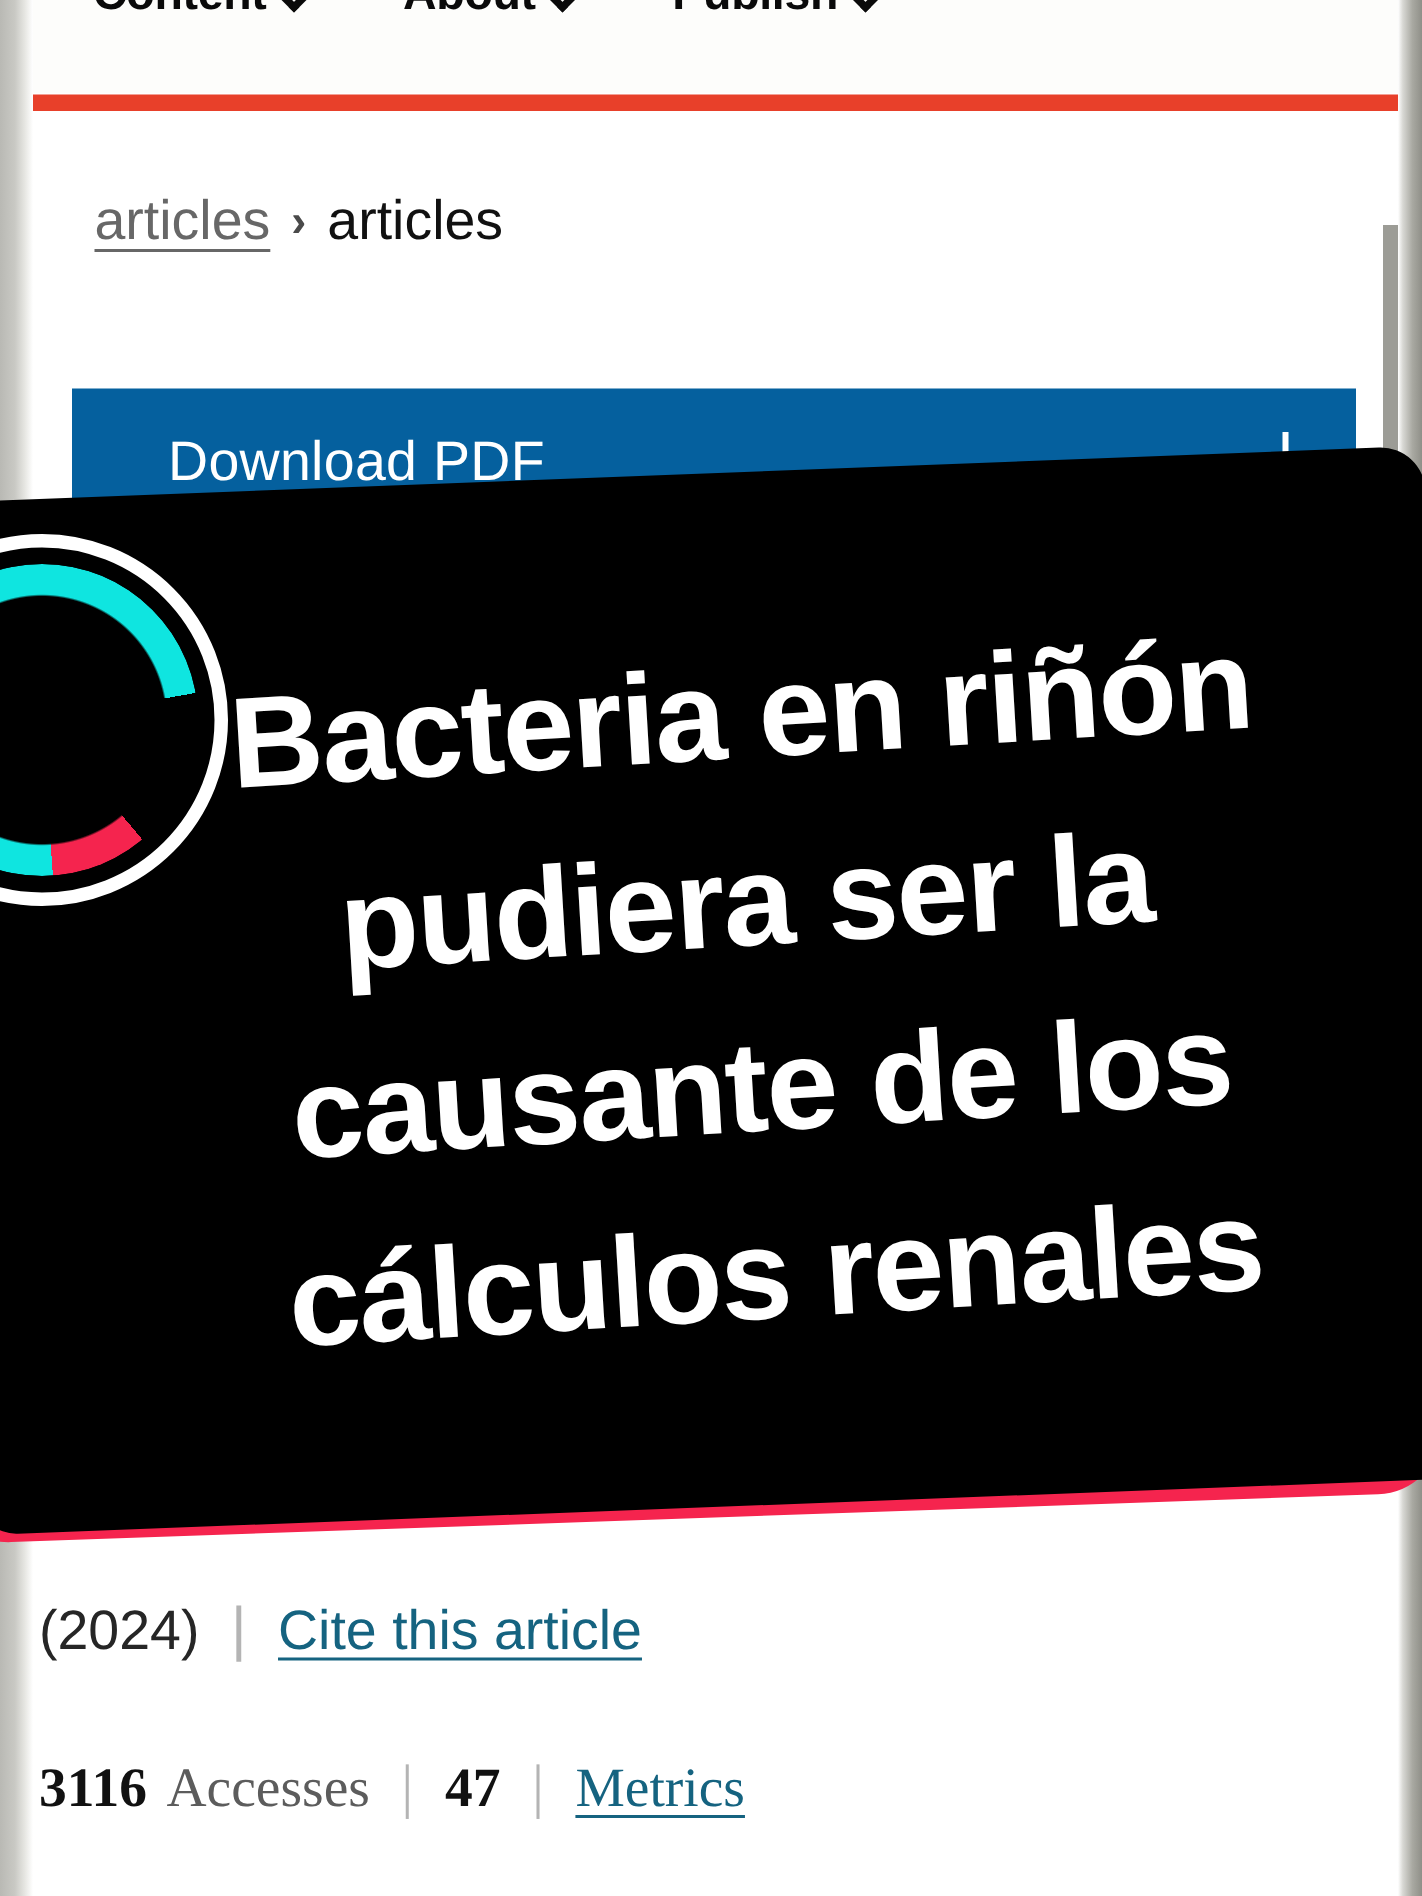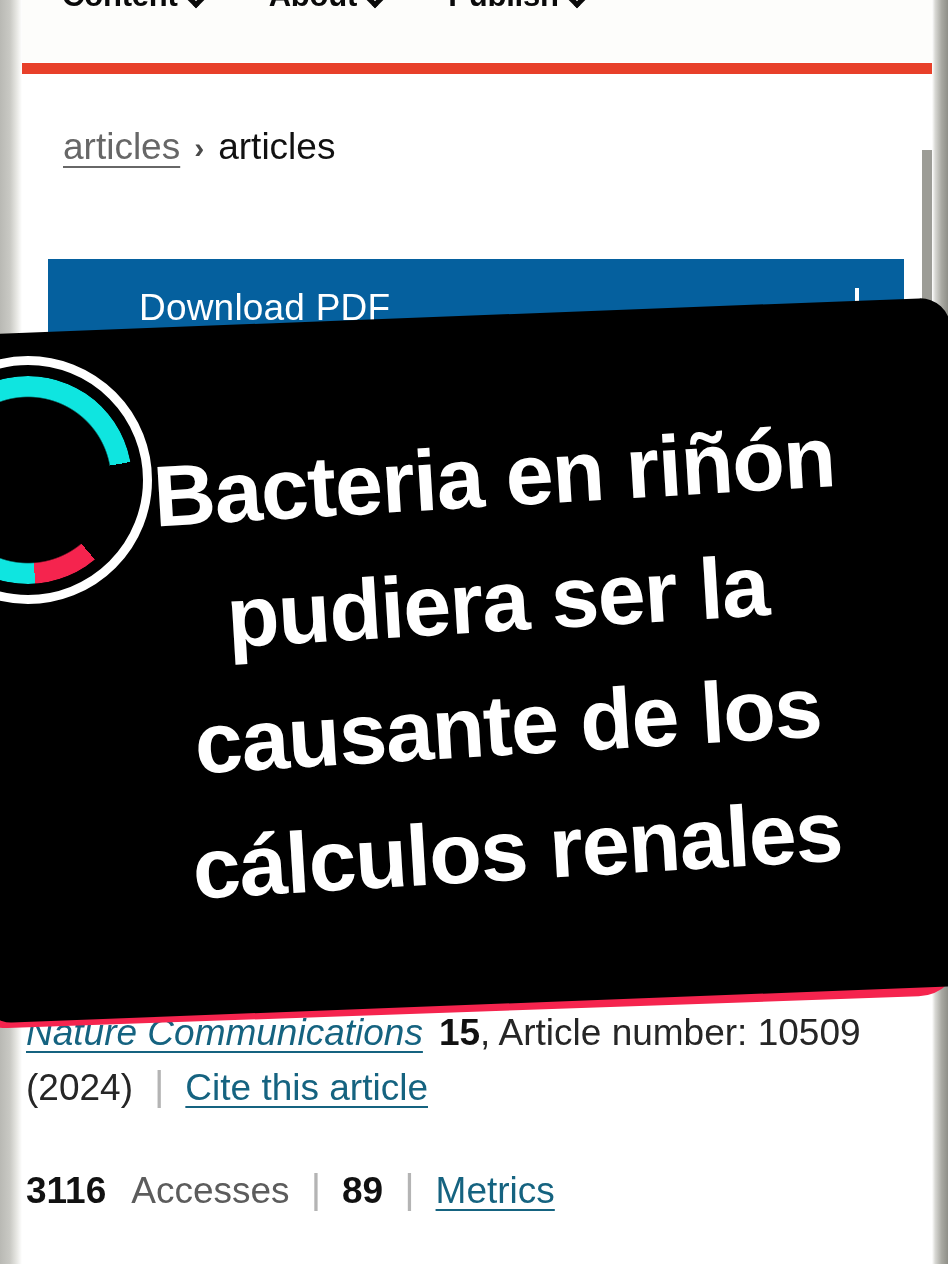--- a/index.html
+++ b/index.html
@@ -129,21 +129,21 @@
   
   .download-btn {
     position: absolute;
     left: 26px; top: 185px;
     width: 856px; height: 98px;
     background: #05609e;
     display: flex;
     align-items: center;
     justify-content: space-between;
     box-sizing: border-box;
-    padding: 0 30px 0 91px;
+    padding: 0 30px 0 64px;
   }
   .download-btn .label {
     color: #ffffff;
     font-size: 37px;
     letter-spacing: .2px;
   }
   .dl-icon { width: 34px; height: 40px; }
 
   
   .meta-line {
@@ -151,33 +151,33 @@
     left: 26px;
     font-size: 37px;
     color: #262626;
     white-space: nowrap;
     display: flex;
     align-items: baseline;
     gap: 0px;
   }
   #meta-journal-line { top: 1012px; }
   #meta-cite-line    { top: 1064px; }
-  #meta-metrics-line { top: 1167px; }
+  #meta-metrics-line { top: 1167px; font-family: Liberation Serif, serif; }
 
   .journal-name {
     font-style: italic;
     color: #156380;
     text-decoration: underline;
     text-underline-offset: 6px;
     text-decoration-thickness: 2px;
     margin-right: 16px;
   }
   .meta-bold { font-weight: bold; color: #111111; }
   .meta-normal { color: #262626; }
-  .meta-grey { color: #5c5c5c; margin-left: 25px; }
+  .meta-grey { color: #5c5c5c; margin-left: 13px; }
   .meta-pipe {
     color: #b4b4b4;
     margin: 0 21px;
     font-weight: 300;
     font-size: 40px;
   }
   .meta-link {
     color: #156380;
     text-decoration: underline;
     text-underline-offset: 6px;
@@ -316,37 +316,32 @@
       <span class="dl-icon">
         <svg width="34" height="40" viewBox="0 0 34 40" aria-hidden="true">
           <path d="M17 2 L17 26 M7 18 L17 28 L27 18" stroke="#ffffff" stroke-width="4" fill="none" stroke-linecap="square"></path>
           <path d="M3 36 L31 36" stroke="#ffffff" stroke-width="4" fill="none" stroke-linecap="square"></path>
         </svg>
       </span>
     </div>
 
   </div>
 
-  <div class="meta-line" id="meta-journal-line">
-    <span class="journal-name">Nature Communications</span>
-    <span class="meta-bold">15</span>
-    <span class="meta-normal">, Article number: 10509</span>
-  </div>
 
   <div class="meta-line" id="meta-cite-line">
     <span class="meta-normal">(2024)</span>
     <span class="meta-pipe">|</span>
     <span class="meta-link">Cite this article</span>
   </div>
 
   <div class="meta-line" id="meta-metrics-line">
     <span class="meta-bold">3116</span>
     <span class="meta-grey">Accesses</span>
     <span class="meta-pipe">|</span>
-    <span class="meta-bold">89</span>
+    <span class="meta-bold">47</span>
     <span class="meta-pipe">|</span>
     <span class="meta-link">Metrics</span>
   </div>
 
   <div class="frame-edge-right"></div>
   <div class="scroll-track"></div>
 </div>
 
 <div id="overlay">
 

